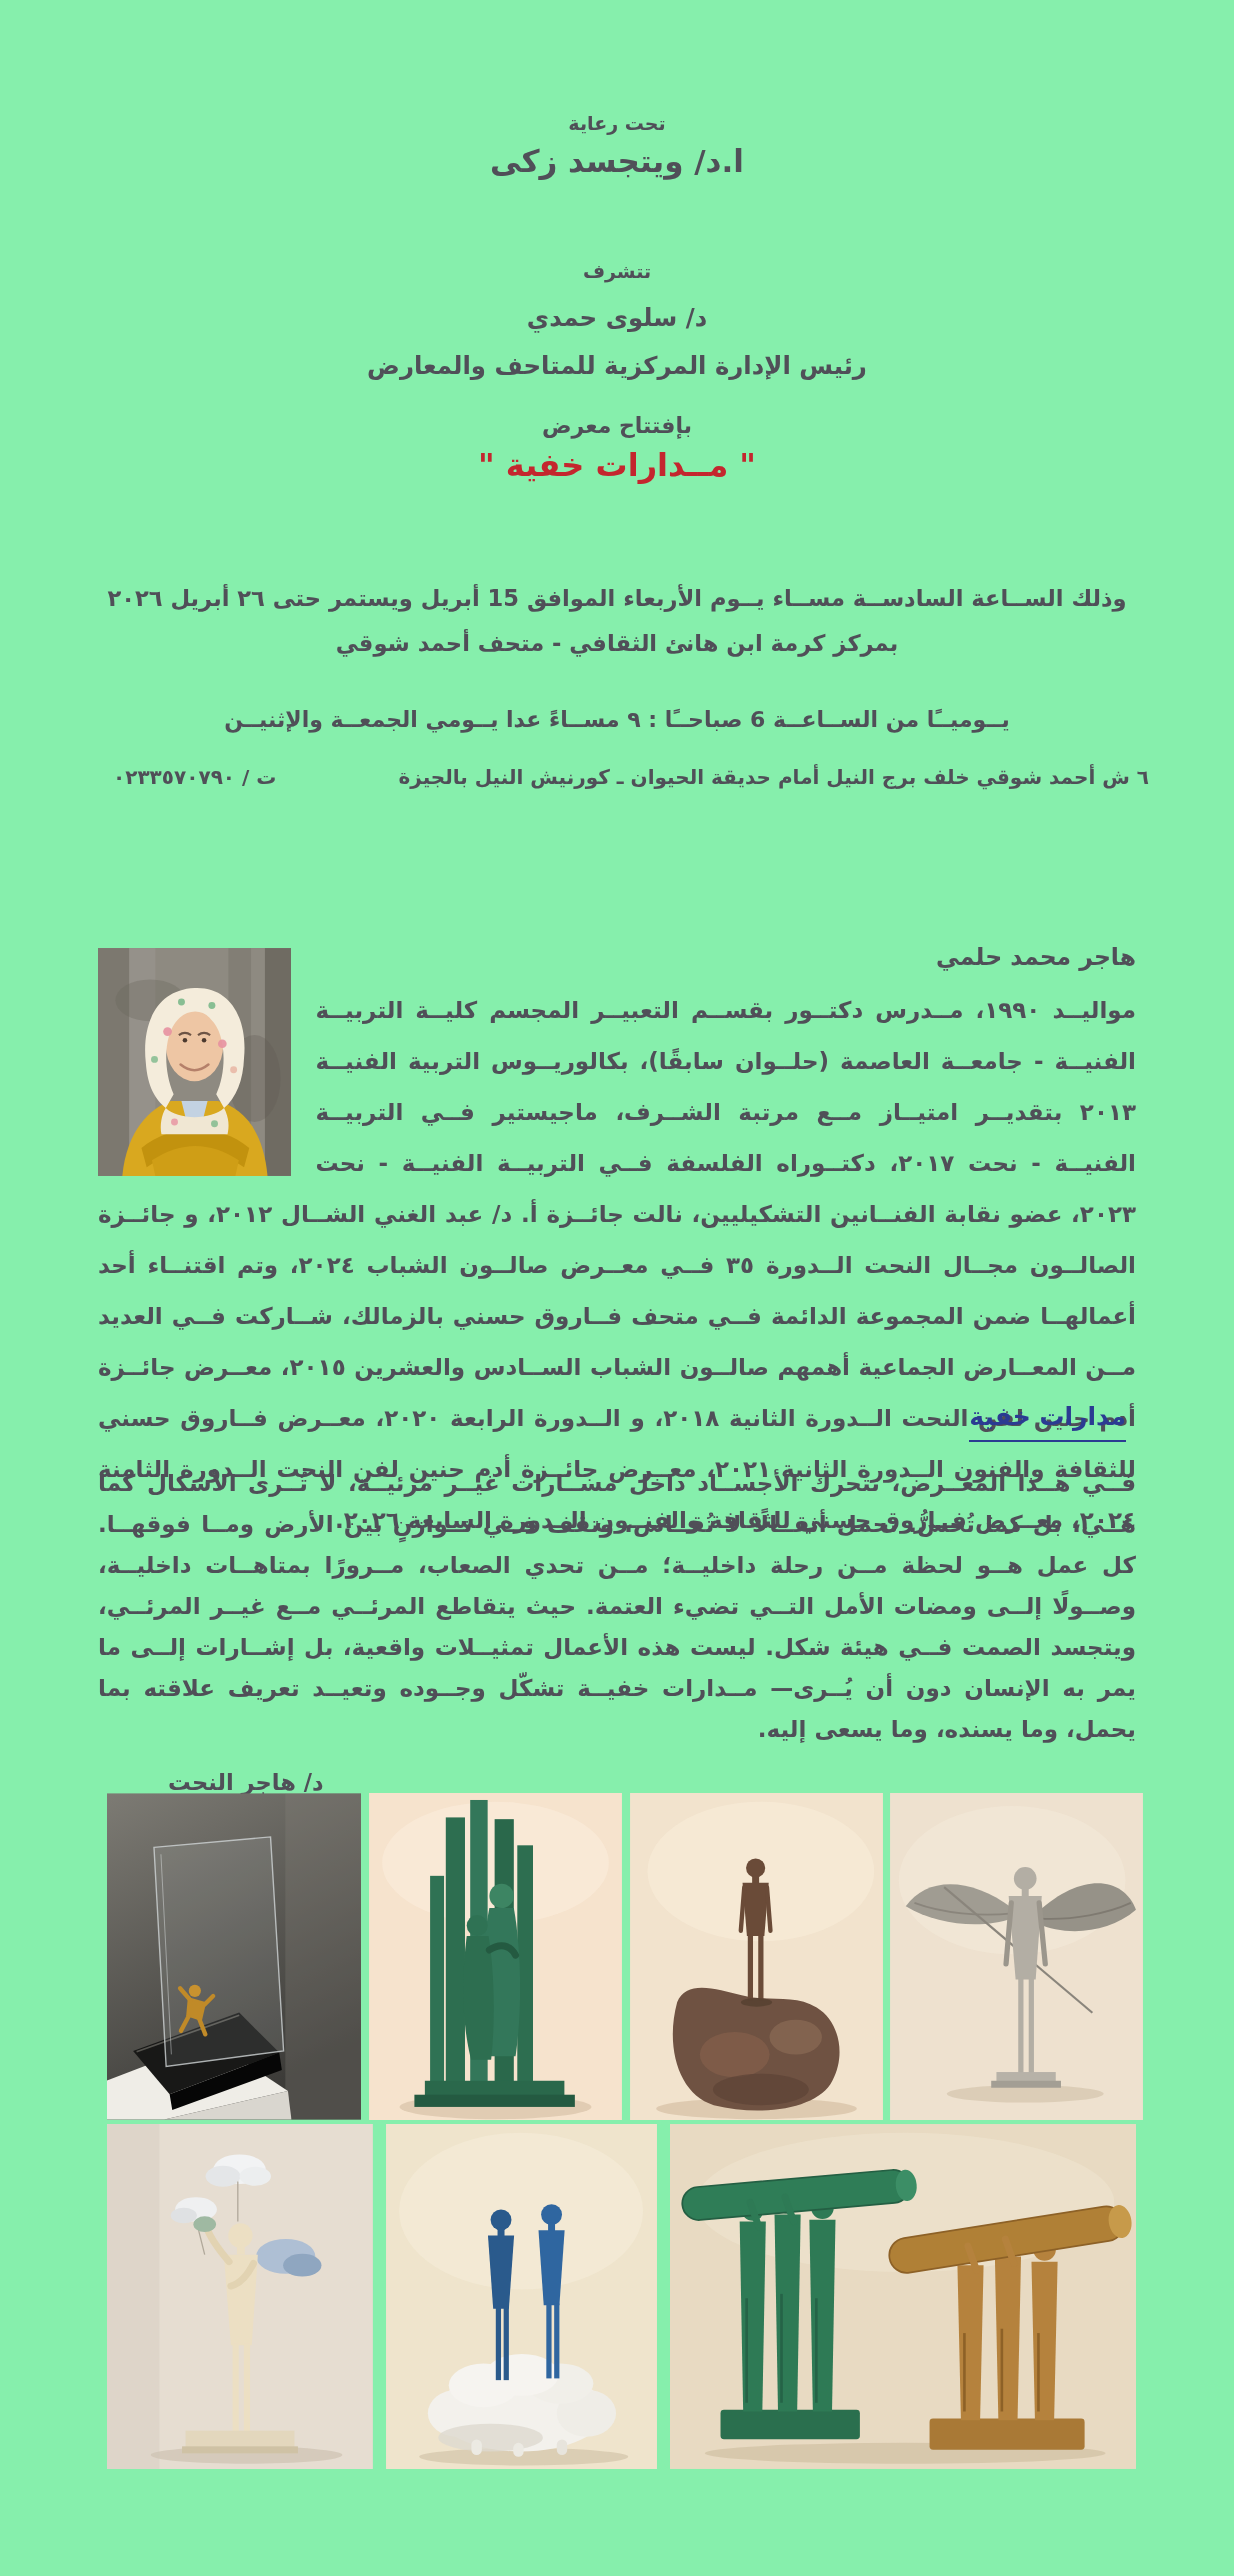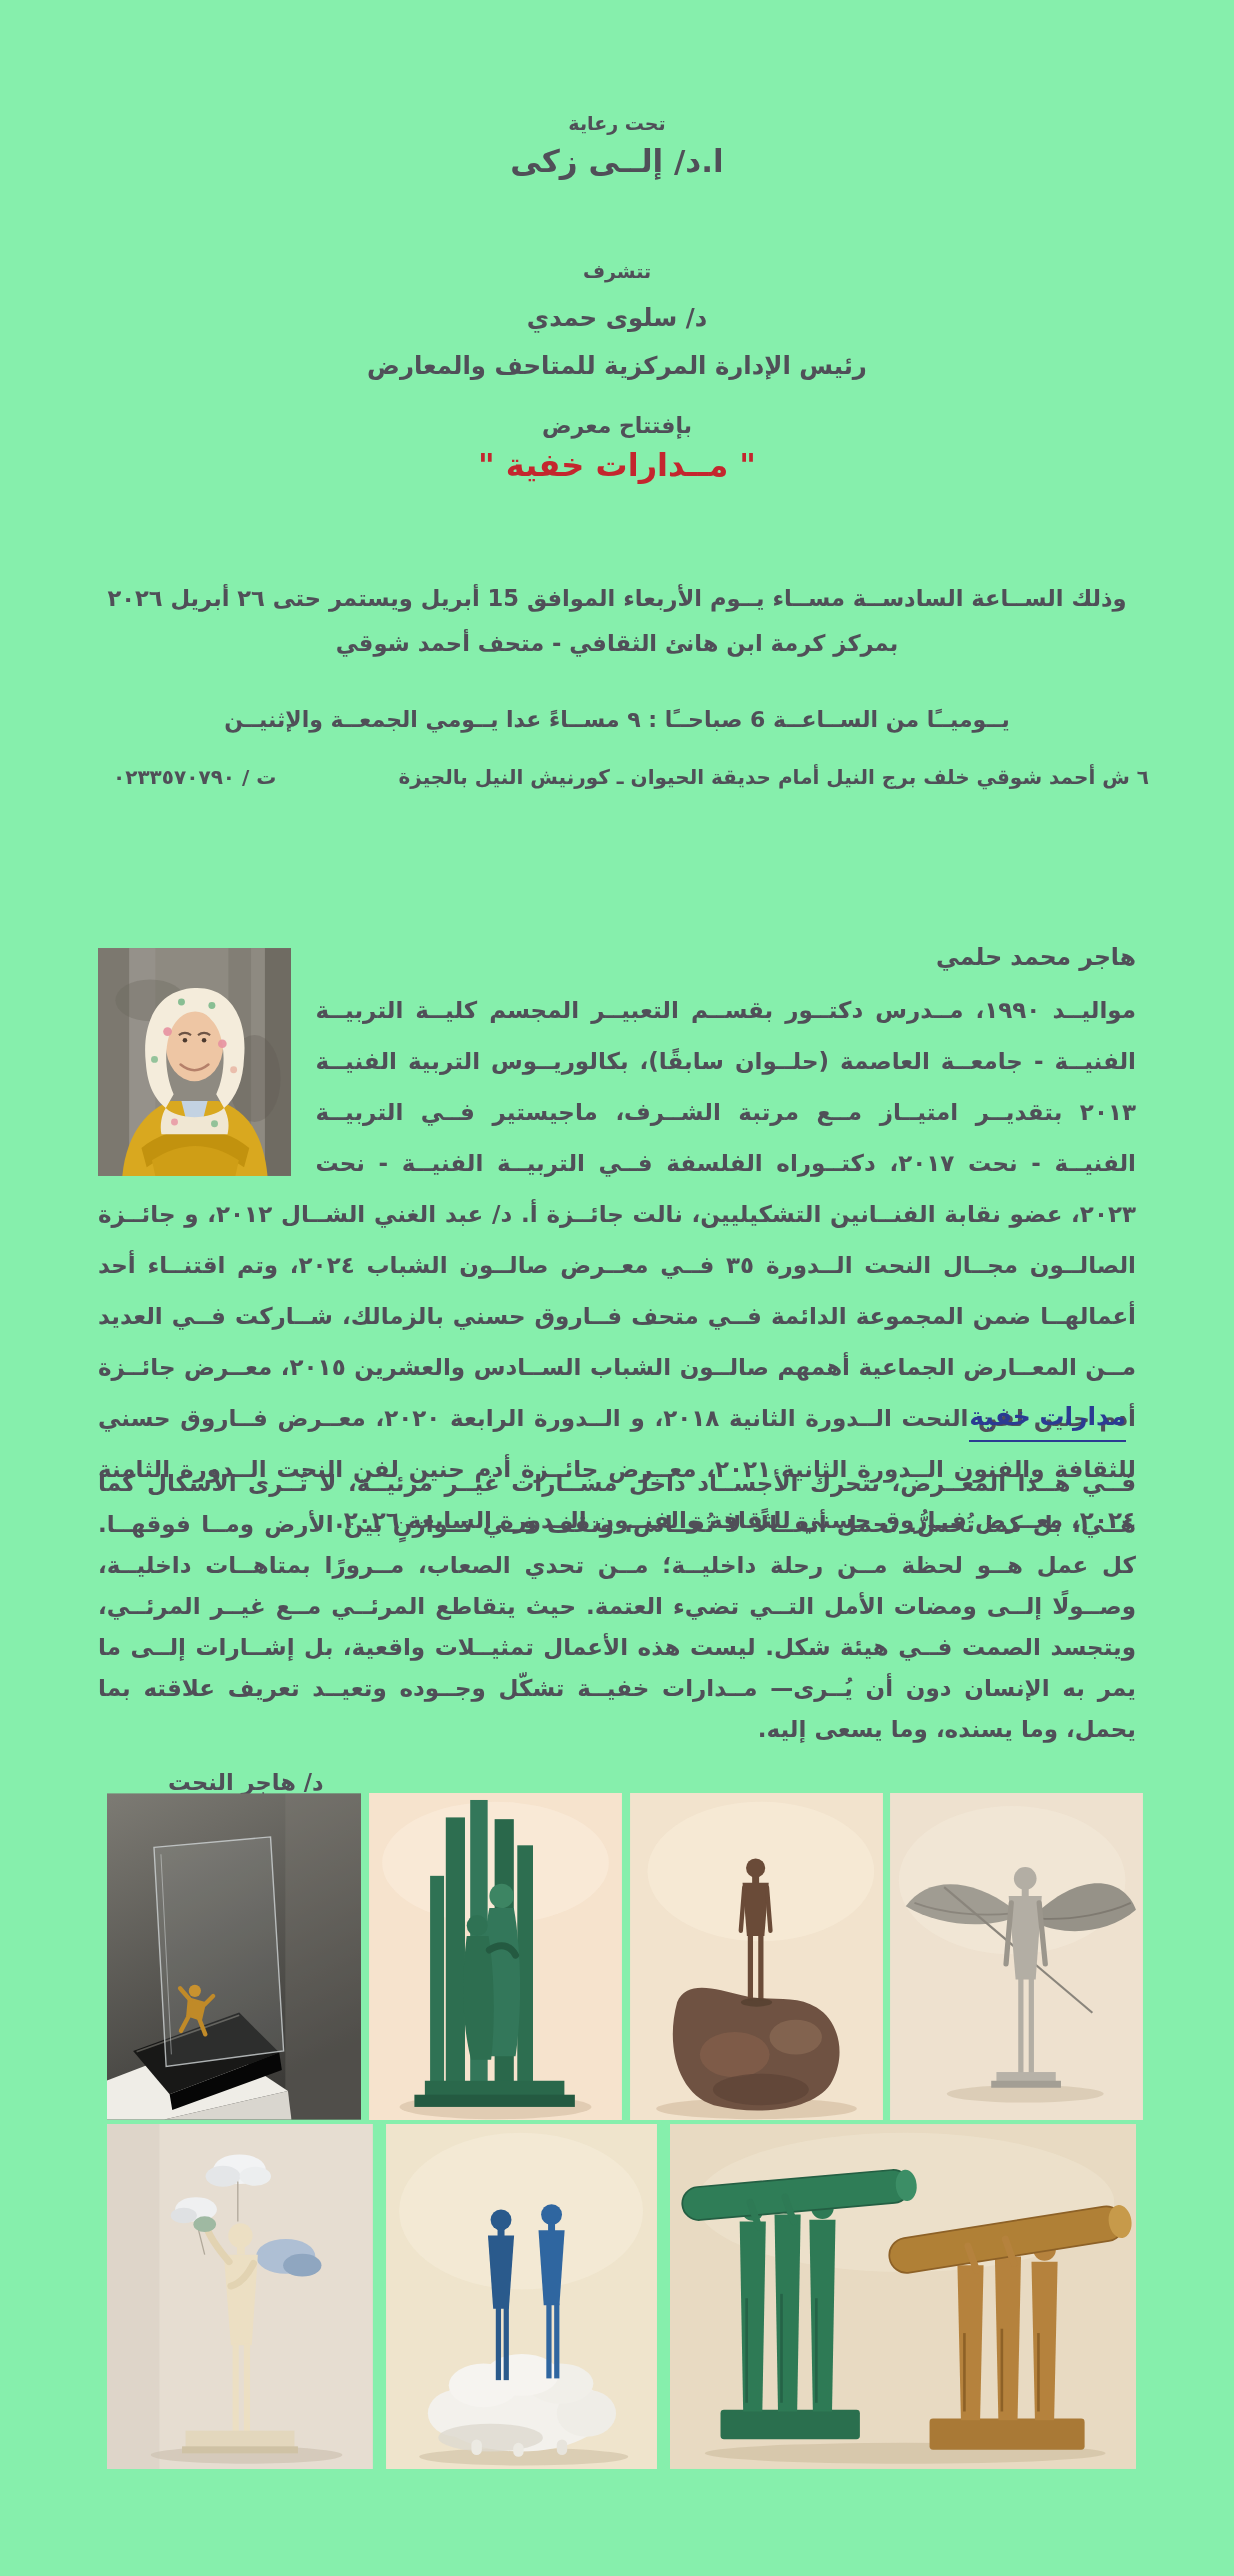--- a/index.html
+++ b/index.html
@@ -48,21 +48,21 @@
   .row2{top:2124px;gap:13px;}
   .art{display:block;}
   svg{display:block;}
 </style>
 </head>
 <body>
 
 <div class="page">
 
   <div class="cline l-patronage">تحت رعاية</div>
-  <div class="cline l-patron-name">ا.د/ إلــى زكى</div>
+  <div class="cline l-patron-name">ا.د/ ويتجسد زكى</div>
   <div class="cline l-honored">تتشرف</div>
   <div class="cline l-host-name">د/ سلوى حمدي</div>
   <div class="cline l-host-title">رئيس الإدارة المركزية للمتاحف والمعارض</div>
   <div class="cline l-opening">بإفتتاح معرض</div>
   <div class="cline l-exh-title">" مــدارات خفية "</div>
   <div class="cline l-date">وذلك الســاعة السادســة مســاء يــوم الأربعاء الموافق  15 أبريل ويستمر حتى ٢٦ أبريل ٢٠٢٦</div>
   <div class="cline l-venue">بمركز كرمة ابن هانئ الثقافي - متحف أحمد شوقي</div>
   <div class="cline l-hours">يــوميــًا من الســاعــة 6 صباحــًا : ٩ مســاءً عدا يــومي الجمعــة والإثنيــن</div>
   <div class="address-row">
     <span>٦ ش أحمد شوقي خلف برج النيل أمام حديقة الحيوان ـ كورنيش النيل بالجيزة</span>

